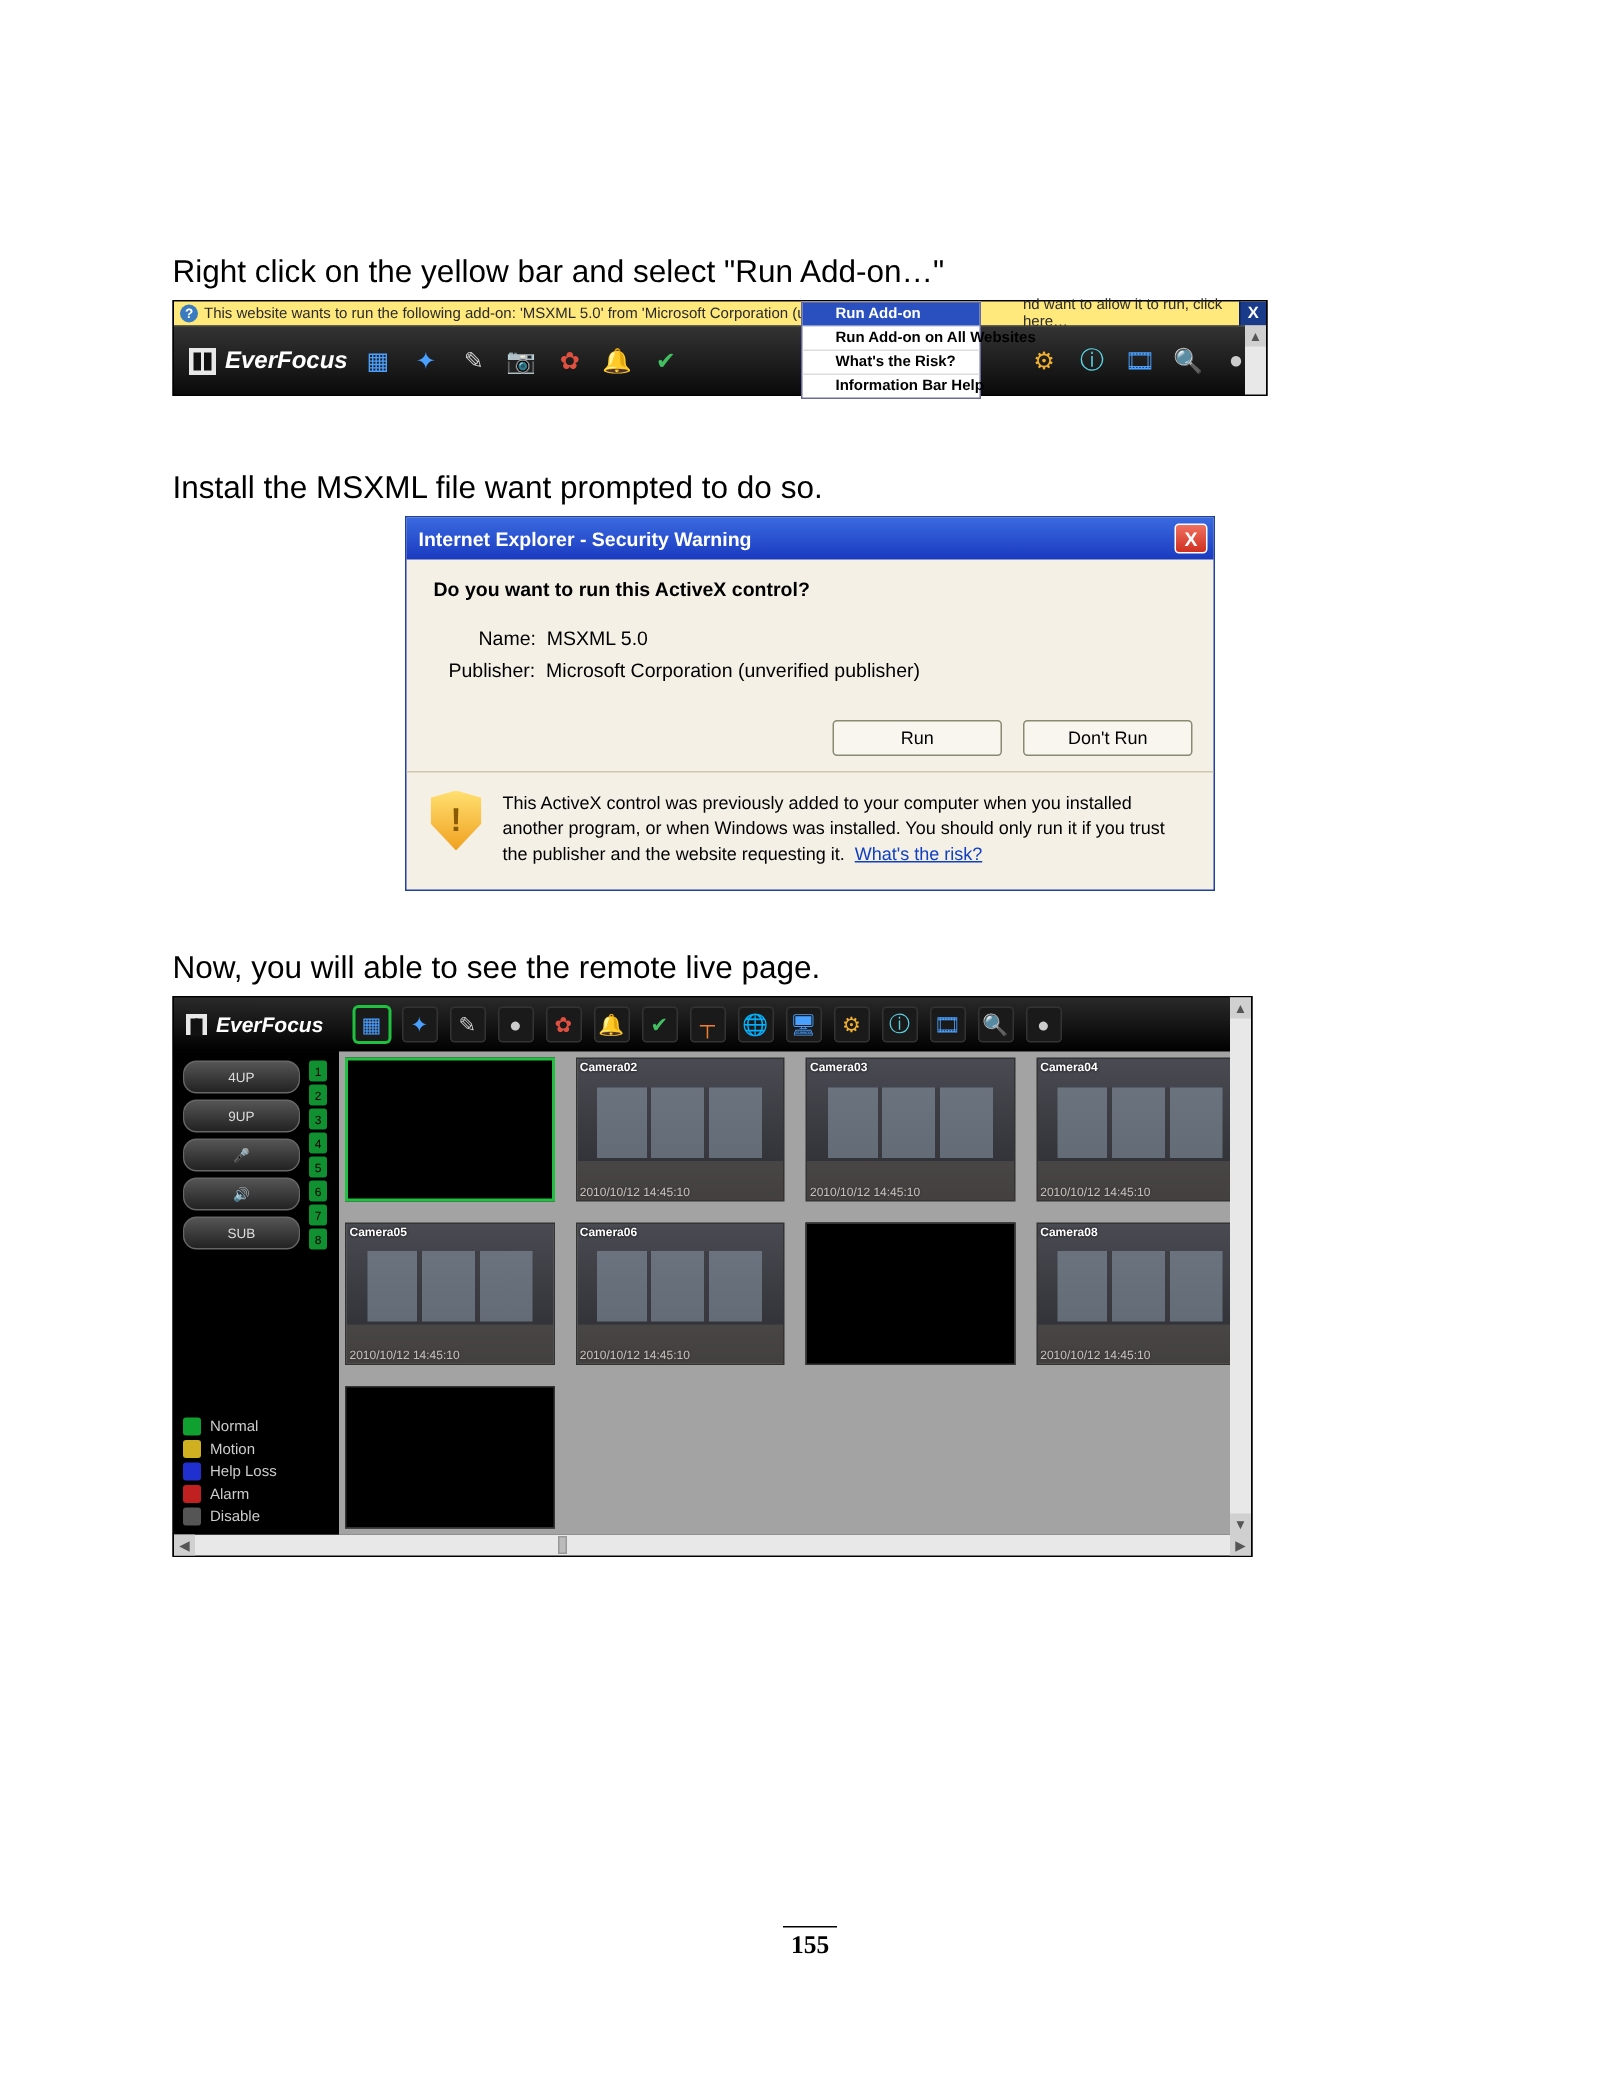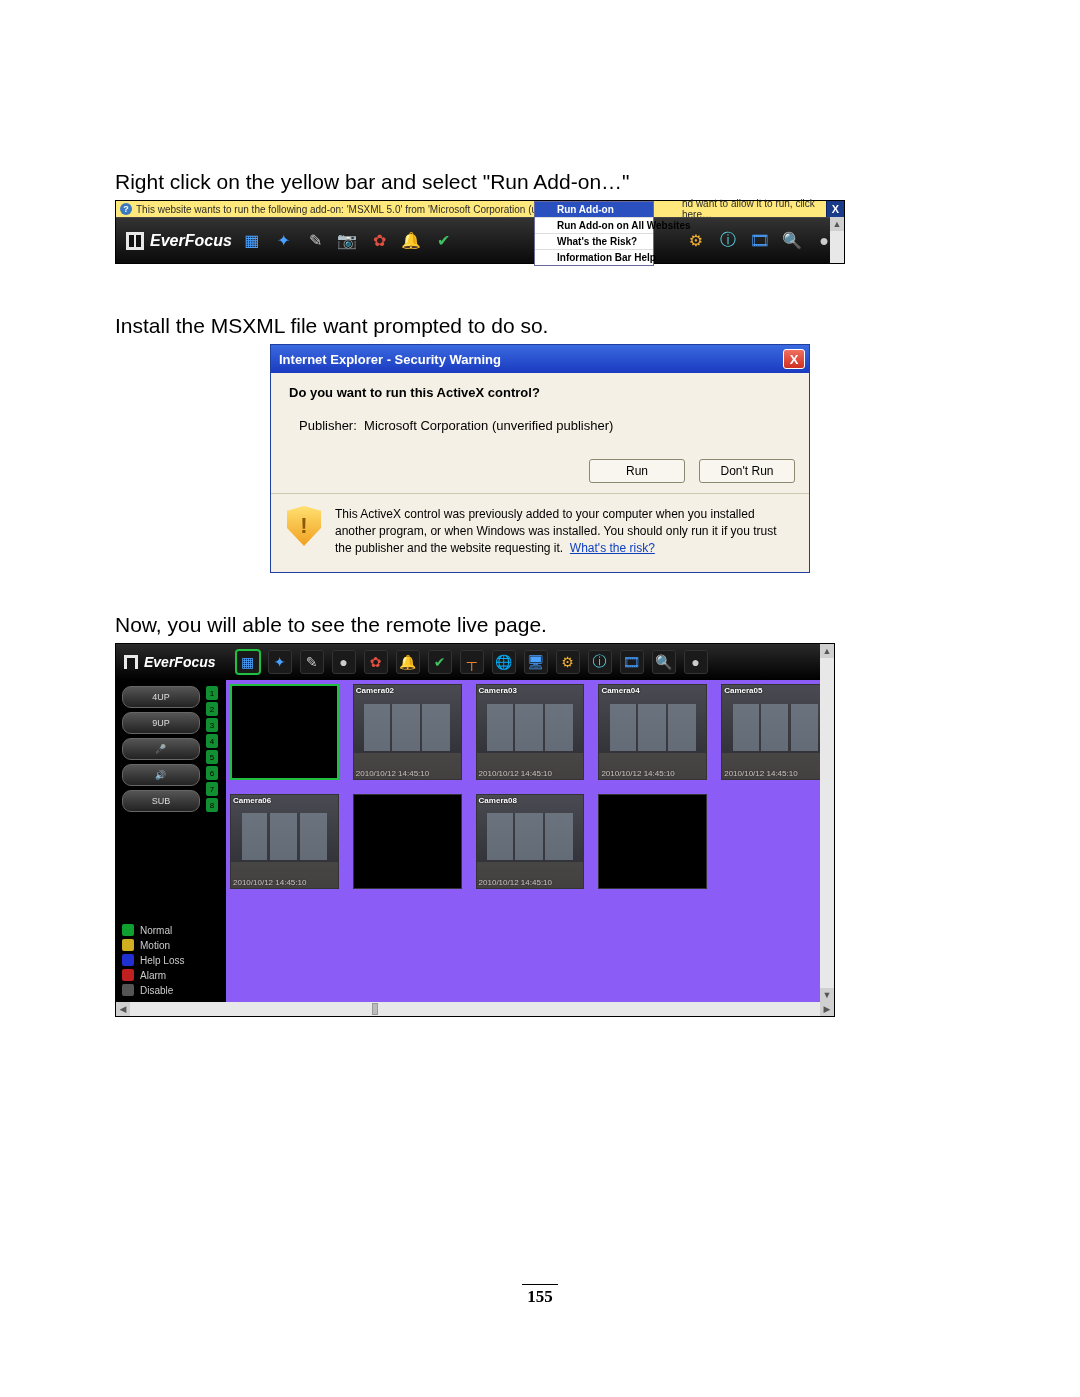--- a/index.html
+++ b/index.html
@@ -144,21 +144,21 @@
   }
   .dlg-body { padding: 12px 18px 6px 18px; }
   .dlg-q { font-weight: bold; margin-bottom: 18px; }
   .dlg-field { margin-left: 30px; margin-bottom: 6px; }
   .dlg-btnrow {
     display: flex; justify-content: flex-end; gap: 14px;
     padding: 14px 14px 10px 0;
     border-bottom: 1px solid #cfc7b0;
   }
   .dlg-btn {
-    width: 96px; height: 24px;
+    width: 113px; height: 24px;
     background: #f8f6ef;
     border: 1px solid #8a8a70;
     border-radius: 3px;
     font-size: 12px;
     display: flex; align-items: center; justify-content: center;
   }
   .dlg-warn {
     display: flex; gap: 14px; padding: 12px 16px 16px 16px;
     align-items: flex-start;
   }
@@ -228,25 +228,25 @@
   .legend-row{display:flex;align-items:center;gap:6px;}
   .sq{width:12px;height:12px;border-radius:2px;}
   .lg-green{background:#10a030;}
   .lg-ylw{background:#d0b020;}
   .lg-blue{background:#2030d0;}
   .lg-red{background:#c02020;}
   .lg-gray{background:#555;}
   .grid {
     flex: 1;
     display: grid;
-    grid-template-columns: repeat(5, 1fr);
+    grid-template-columns: repeat(4, 1fr);
     grid-template-rows: repeat(3, 1fr);
     gap: 14px;
     padding: 4px;
-    background: #8b5cf6;
+    background: #a3a3a3;
   }
   .cam {
     background: linear-gradient(#4a4a52,#2a2a30);
     border: 1px solid #333;
     position: relative;
     overflow: hidden;
     font-size: 8px; color: #fff;
   }
   .cam.sel { border: 2px solid #20c040; }
   .cam.black { background:#000; }
@@ -339,20 +339,24 @@
 <div class="instruction">Install the MSXML file want prompted to do so.</div>
 
 <div class="shot2-wrap">
   <div class="dialog">
     <div class="dlg-title">
       <span>Internet Explorer - Security Warning</span>
       <span class="dlg-close">X</span>
     </div>
     <div class="dlg-body">
       <div class="dlg-q">Do you want to run this ActiveX control?</div>
+      <div class="dlg-field">
+        <span>Name:</span>
+        &nbsp;<span>MSXML 5.0</span>
+      </div>
       <div class="dlg-field" style="margin-left:10px">
         <span>Publisher:</span>
         &nbsp;<span>Microsoft Corporation (unverified publisher)</span>
       </div>
     </div>
     <div class="dlg-btnrow">
       <div class="dlg-btn">Run</div>
       <div class="dlg-btn">Don't Run</div>
     </div>
     <div class="dlg-warn">

